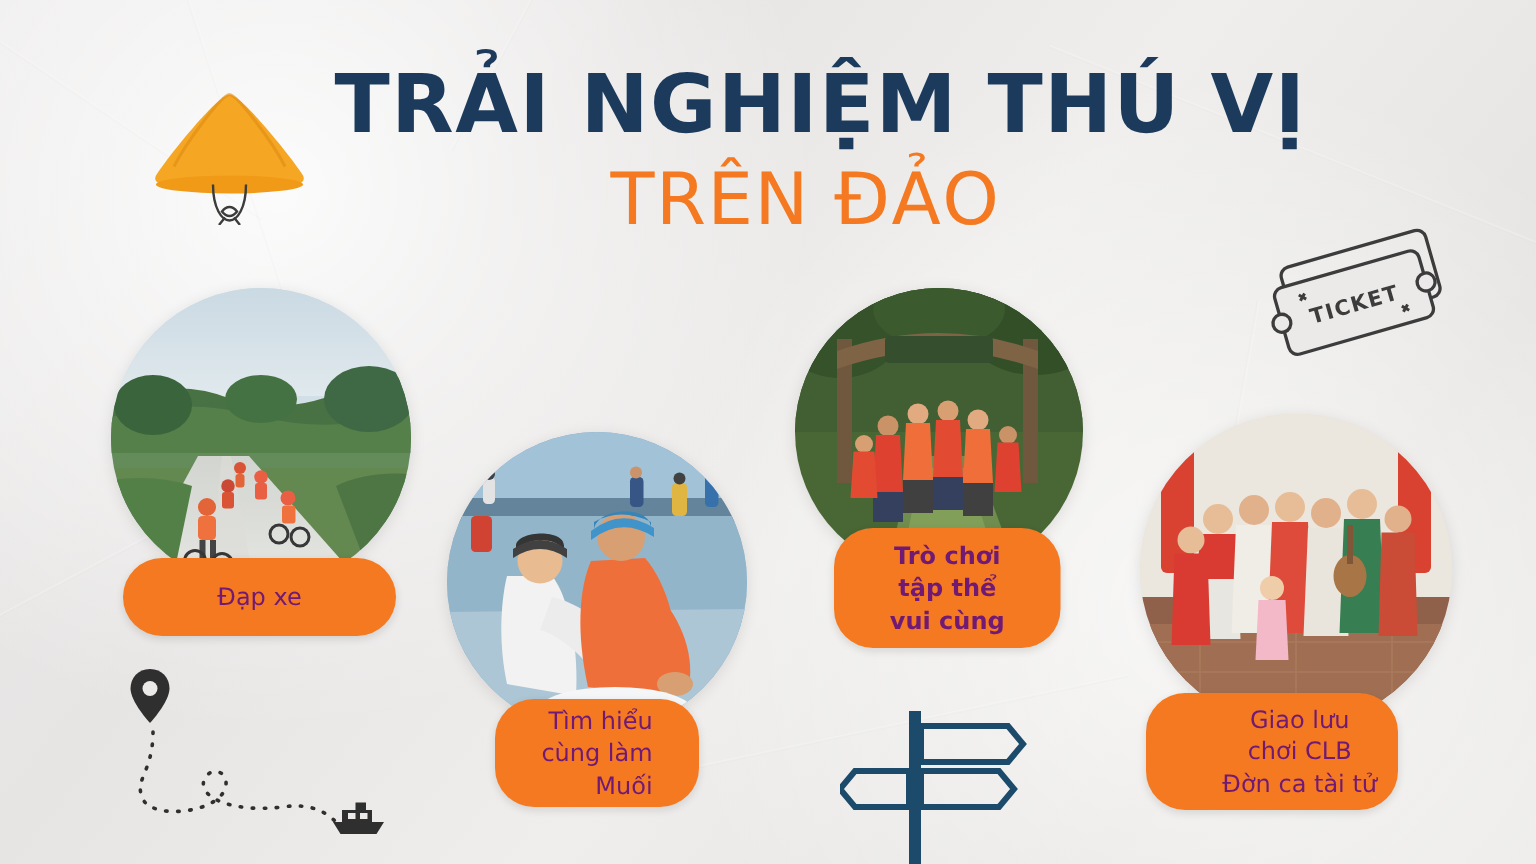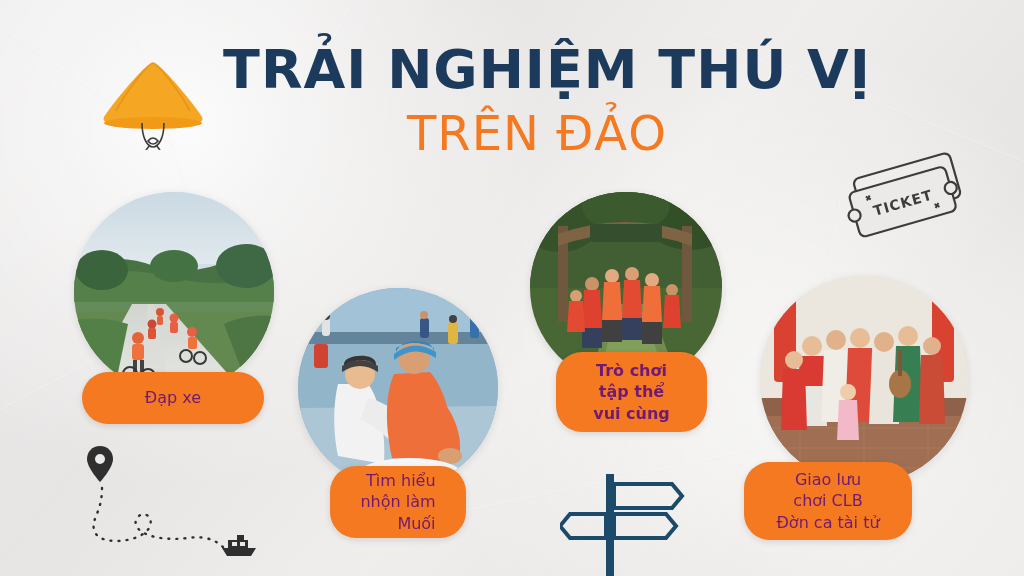--- a/index.html
+++ b/index.html
@@ -253,21 +253,21 @@
       </g>
 
       <ellipse cx="112" cy="186" rx="52" ry="16" fill="#f4f6f7"></ellipse>
       <ellipse cx="70" cy="190" rx="34" ry="12" fill="#fbfcfc"></ellipse>
       <rect width="200" height="200" fill="rgba(255,255,255,0.04)"></rect>
     </svg>
   </div>
   <div class="caption" style="left:330px;top:466px;width:136px;height:72px;text-align:right;">
     <div>
       <div>Tìm hiểu</div>
-      <div>nhộn làm</div>
+      <div>cùng làm</div>
       <div>Muối</div>
     </div>
   </div>
 
   <div class="photo" style="left:530px;top:192px;width:192px;height:192px;">
     <svg class="img" viewBox="0 0 192 192" preserveAspectRatio="xMidYMid slice">
       <rect width="192" height="192" fill="#43632f"></rect>
       <rect width="192" height="96" fill="#3b5a2c"></rect>
       <ellipse cx="30" cy="26" rx="42" ry="34" fill="#2f4d25"></ellipse>
       <ellipse cx="160" cy="22" rx="48" ry="36" fill="#2c4a22"></ellipse>
@@ -379,21 +379,21 @@
           </g>
 
         <g transform="translate(140,108)">
           <ellipse cx="0" cy="0" rx="11" ry="14" fill="#a5713f"></ellipse>
           <rect x="-2" y="-34" width="4" height="26" fill="#7a5130"></rect>
         </g>
       </g>
       <rect width="208" height="208" fill="rgba(255,255,255,0.04)"></rect>
     </svg>
   </div>
-  <div class="caption" style="left:744px;top:462px;width:168px;height:78px;">
+  <div class="caption" style="left:764px;top:462px;width:168px;height:78px;justify-content:flex-end;">
     <div>
       <div>Giao lưu</div>
       <div>chơi CLB</div>
       <div>Đờn ca tài tử</div>
     </div>
   </div>
 
 </div>
 
 </body></html>

